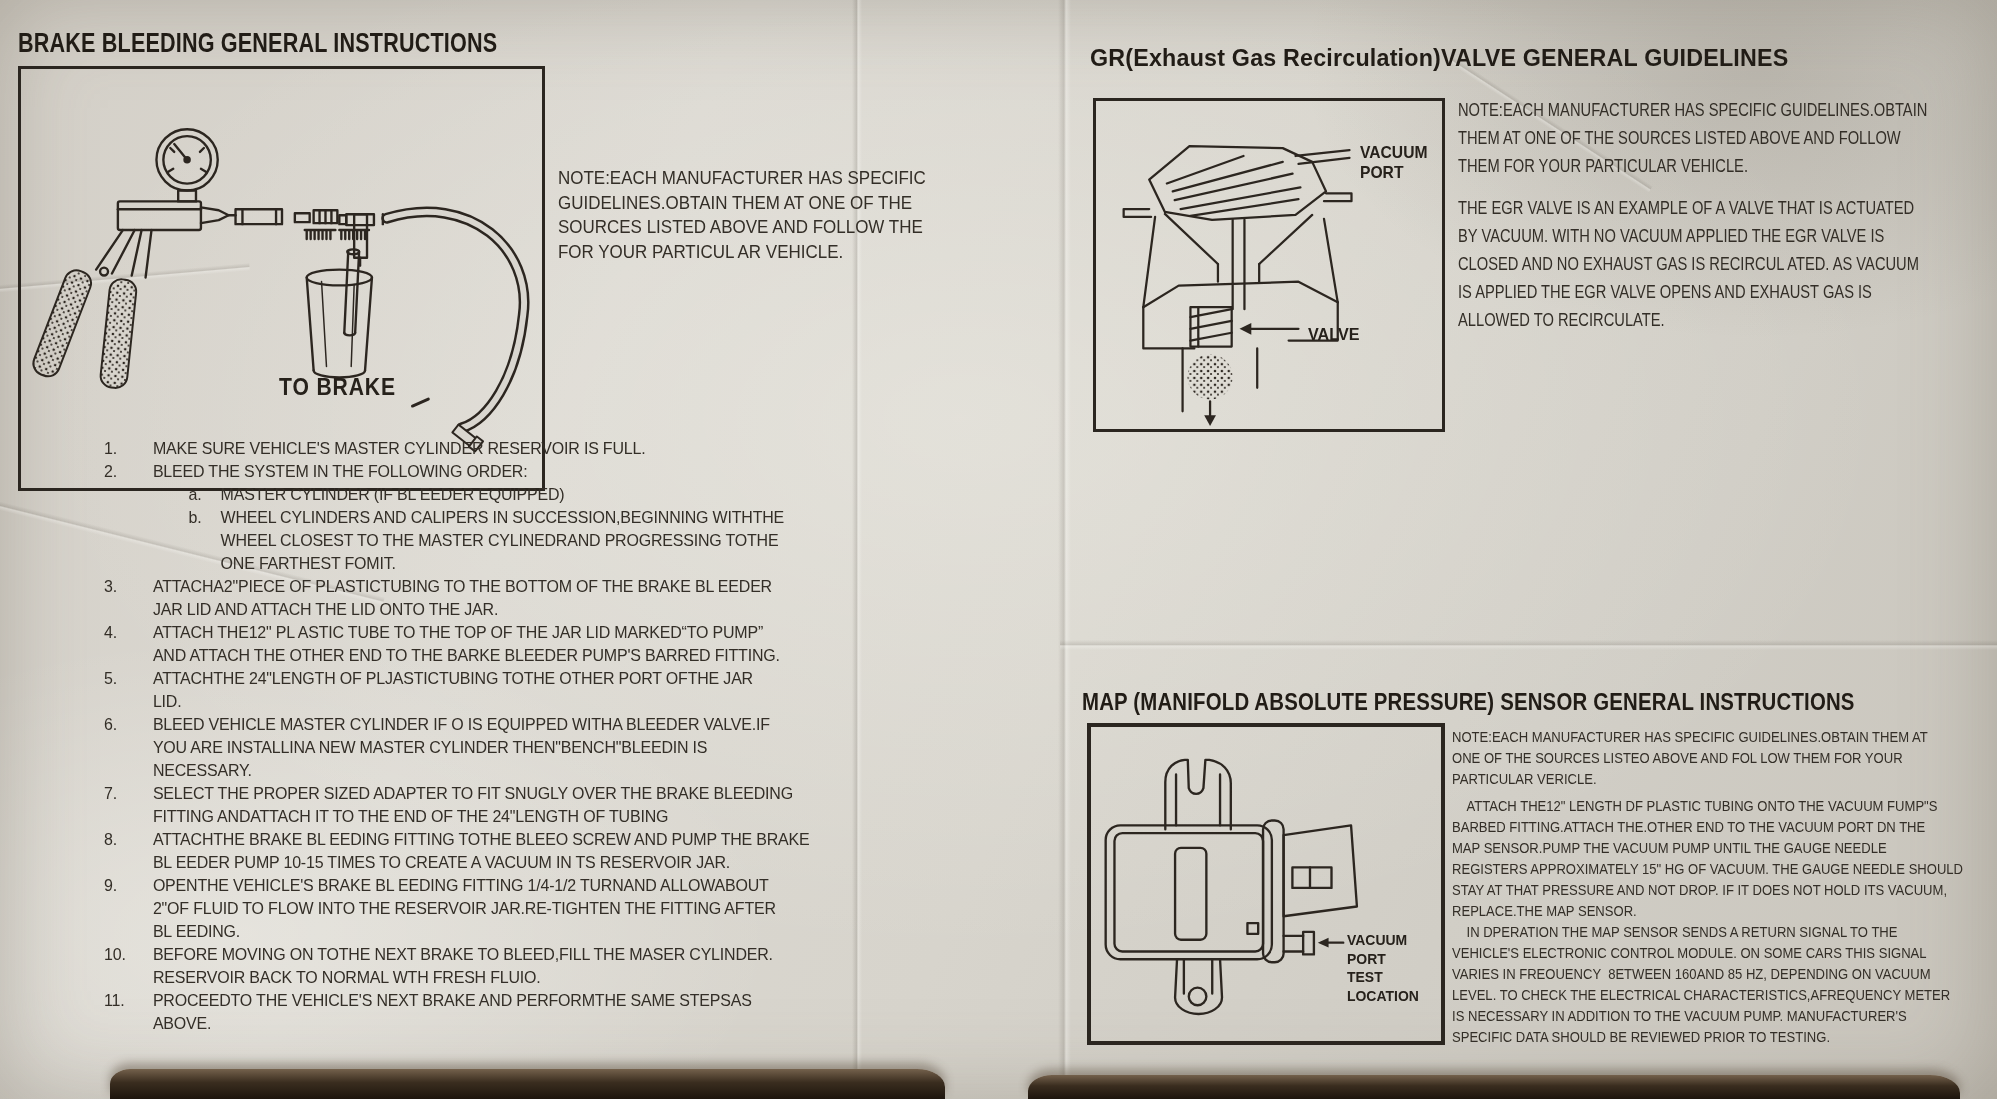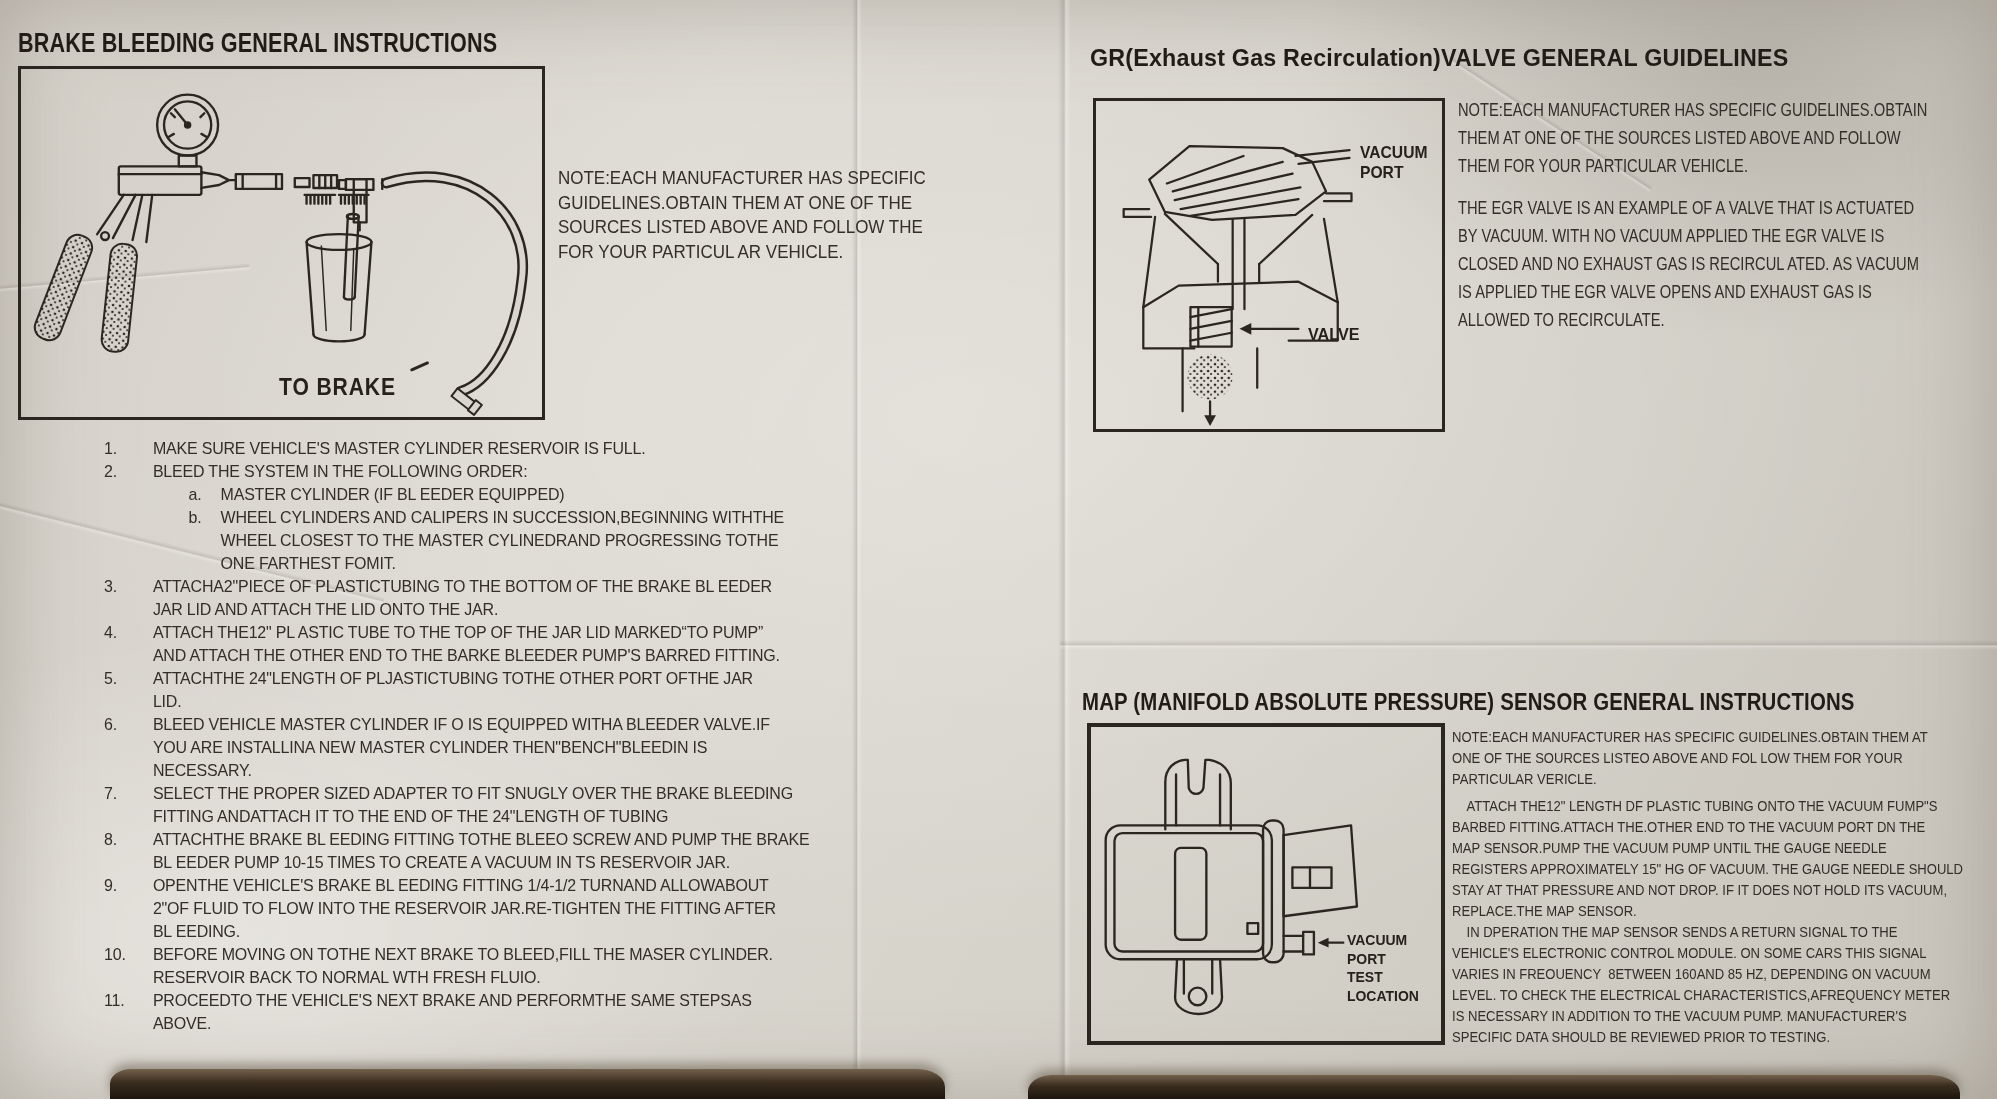--- a/index.html
+++ b/index.html
@@ -56,21 +56,21 @@
 <div class="crease h" style="left:1060px;top:640px;width:937px;height:10px;"></div>
 <div class="crease h" style="left:-40px;top:545px;width:430px;height:9px;transform:rotate(14deg);"></div>
 <div class="crease h" style="left:-30px;top:275px;width:280px;height:8px;transform:rotate(-5deg);"></div>
 <div class="crease h" style="left:1430px;top:120px;width:240px;height:8px;transform:rotate(33deg);"></div>
 
 <div class="edge-dark" style="left:110px;width:835px;height:30px;border-radius:20px 28px 0 0 / 15px 18px 0 0;"></div>
 <div class="edge-dark" style="left:1028px;width:932px;height:24px;border-radius:24px 30px 0 0 / 16px 18px 0 0;"></div>
 
 <div class="title" style="left:18px;top:28px;font-size:27px;transform:scaleX(0.80);">BRAKE BLEEDING GENERAL INSTRUCTIONS</div>
 
-<div class="frame" style="left:18px;top:66px;width:527px;height:354px;">
+<div class="frame" style="left:18px;top:66px;width:527px;height:425px;">
   <svg viewBox="0 0 527 354">
     <defs>
       <pattern id="speck" width="7" height="7" patternUnits="userSpaceOnUse">
         <circle cx="2" cy="2" r="1.3" fill="#2c2620"></circle>
         <circle cx="5" cy="5" r="1.1" fill="#2c2620"></circle>
       </pattern>
     </defs>
     <g stroke="#2c2620" stroke-width="2.4" fill="none" stroke-linecap="round" stroke-linejoin="round">
 
       <circle cx="168" cy="57" r="31"></circle>

